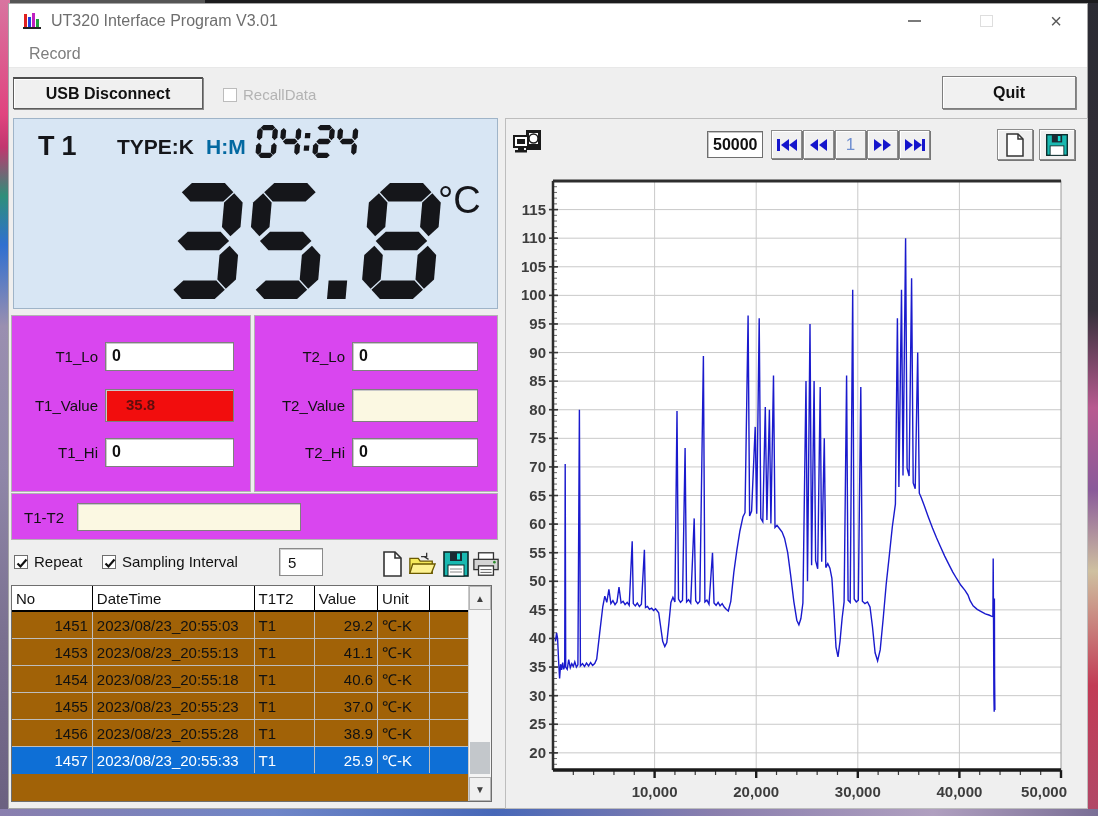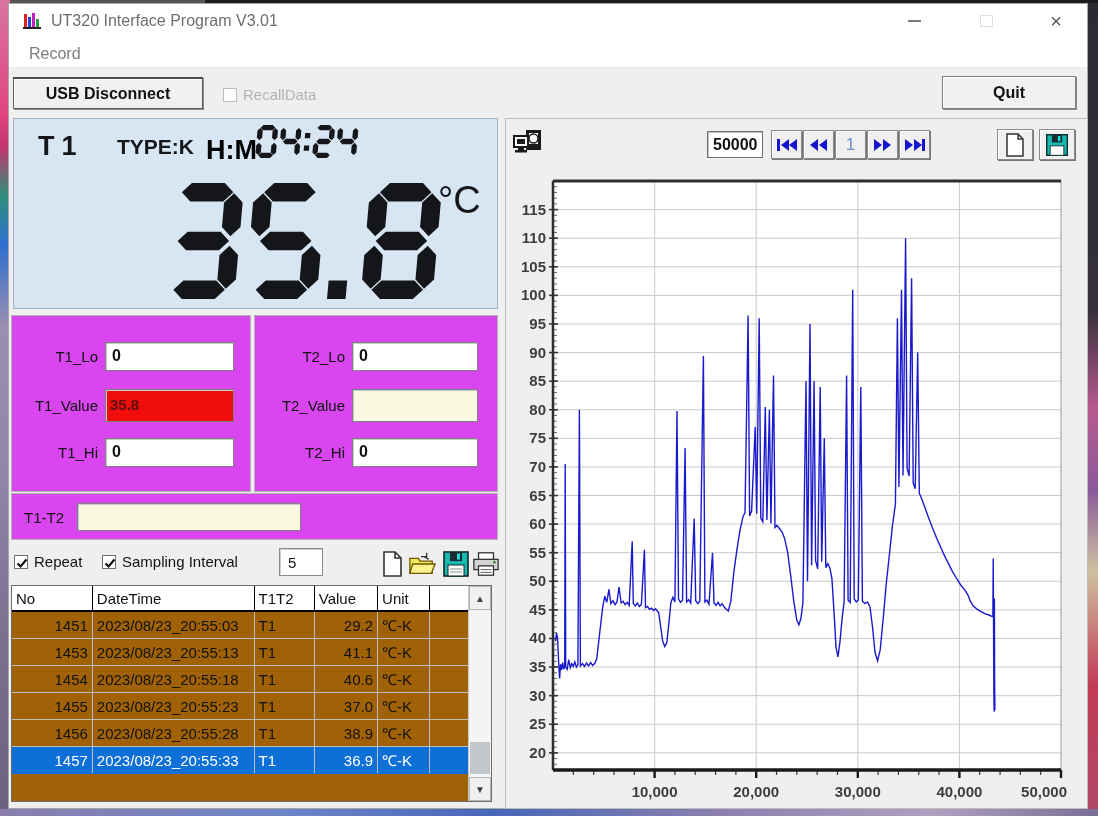--- a/index.html
+++ b/index.html
@@ -39,21 +39,21 @@
   .cbox { width:14px; height:14px; background:#fff; border:1px solid #6e6e6e; position:relative; flex:none; }
   .cbox svg { position:absolute; left:0; top:0; }
   .cbox.disabled { border-color:#bcbcbc; }
   #recall-row { left:214px; top:82px; }
   #recall-row .lbl { color:#b3b3b3; font-size:15px; }
 
   
   #lcd { position:absolute; left:4px; top:114px; width:485px; height:191px; background:#d8e6f4; border:1px solid #9fb4c8; }
   #lcd-ch { position:absolute; left:24px; top:12px; font-size:27px; font-weight:bold; letter-spacing:7px; color:#15161a; }
   #lcd-type { position:absolute; left:103px; top:16px; font-size:21px; font-weight:bold; color:#15161a; }
-  #lcd-hm { position:absolute; left:192px; top:16px; font-size:27px; font-weight:bold; color:#000000; }
+  #lcd-hm { position:absolute; left:192px; top:16px; font-size:21px; font-weight:bold; color:#0369a1; }
   #lcd-time { position:absolute; left:241px; top:6px; }
   #lcd-value { position:absolute; left:148px; top:64px; }
   #lcd-unit { position:absolute; left:424px; top:60px; font-size:38px; color:#15161a; }
 
   
   .group { position:absolute; background:#d946ef; border:1px solid #b3b3b3; }
   #grp-t1 { left:2px; top:311px; width:240px; height:177px; }
   #grp-t2 { left:245px; top:311px; width:244px; height:177px; }
   #grp-diff { left:2px; top:489px; width:487px; height:47px; }
   .frow { position:absolute; display:flex; align-items:center; }
@@ -196,21 +196,21 @@
     <span id="lcd-unit">°C</span>
   </div>
 
   <div class="group" id="grp-t1">
     <div class="frow" style="left:14px; top:26px;">
       <span class="flabel" style="width:72px;">T1_Lo</span>
       <span class="finput" style="width:129px; height:29px; margin-left:7px;">0</span>
     </div>
     <div class="frow" style="left:14px; top:73px;justify-content:center;">
       <span class="flabel" style="width:72px;">T1_Value</span>
-      <span class="finput" style="width:129px; height:33px; margin-left:7px; background:#f20d0d; color:#5f0d0d; font-size:15px; padding-top:6px; padding-left:4px;">35.8</span>
+      <span class="finput" style="width:129px; height:33px; margin-left:7px; background:#f20d0d; color:#5f0d0d; font-size:15px; padding-top:6px; padding-left:20px;">35.8</span>
     </div>
     <div class="frow" style="left:14px; top:122px;">
       <span class="flabel" style="width:72px;">T1_Hi</span>
       <span class="finput" style="width:129px; height:29px; margin-left:7px;">0</span>
     </div>
   </div>
 
   <div class="group" id="grp-t2">
     <div class="frow" style="left:18px; top:26px;">
       <span class="flabel" style="width:72px;">T2_Lo</span>
@@ -327,21 +327,21 @@
             <td class="col-dt">2023/08/23_20:55:28</td>
             <td class="col-tt">T1</td>
             <td class="col-val val">38.9</td>
             <td class="col-un">℃-K</td>
             <td class=" col-fill"></td>
           </tr>
           <tr class="sel">
             <td class="col-no num">1457</td>
             <td class="col-dt">2023/08/23_20:55:33</td>
             <td class="col-tt">T1</td>
-            <td class="col-val val">36.9</td>
+            <td class="col-val val">25.9</td>
             <td class="col-un">℃-K</td>
             <td class=" col-fill"></td>
           </tr>
         </tbody>
     </table>
     <div id="vscroll">
       <div class="sbtn" id="sb-up">▲</div>
       <div id="sb-thumb"></div>
       <div class="sbtn" id="sb-down">▼</div>
     </div>

